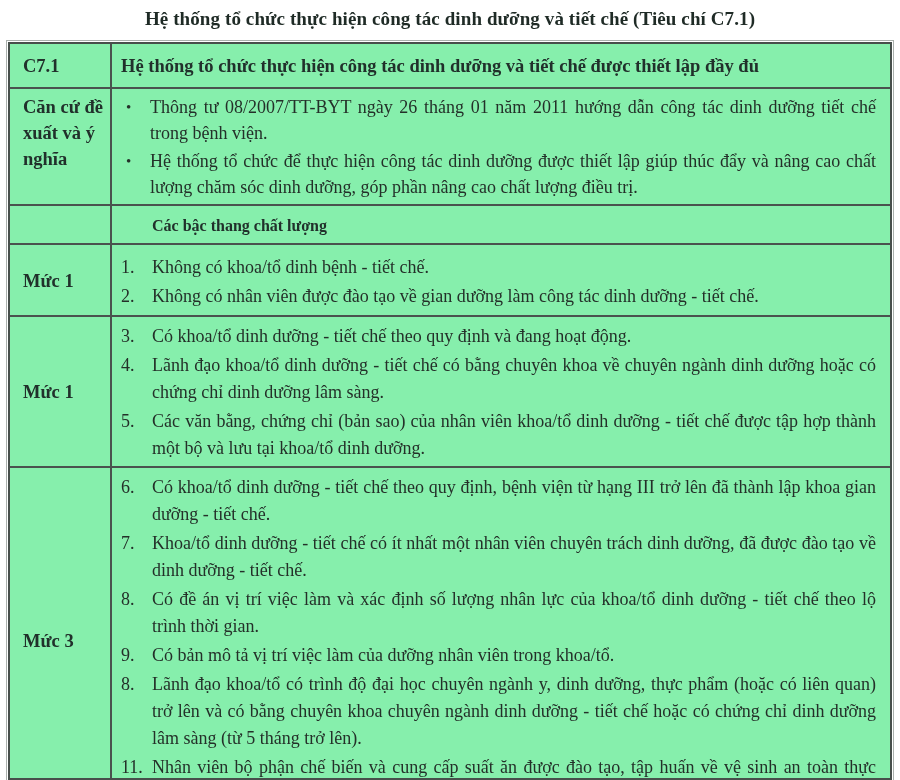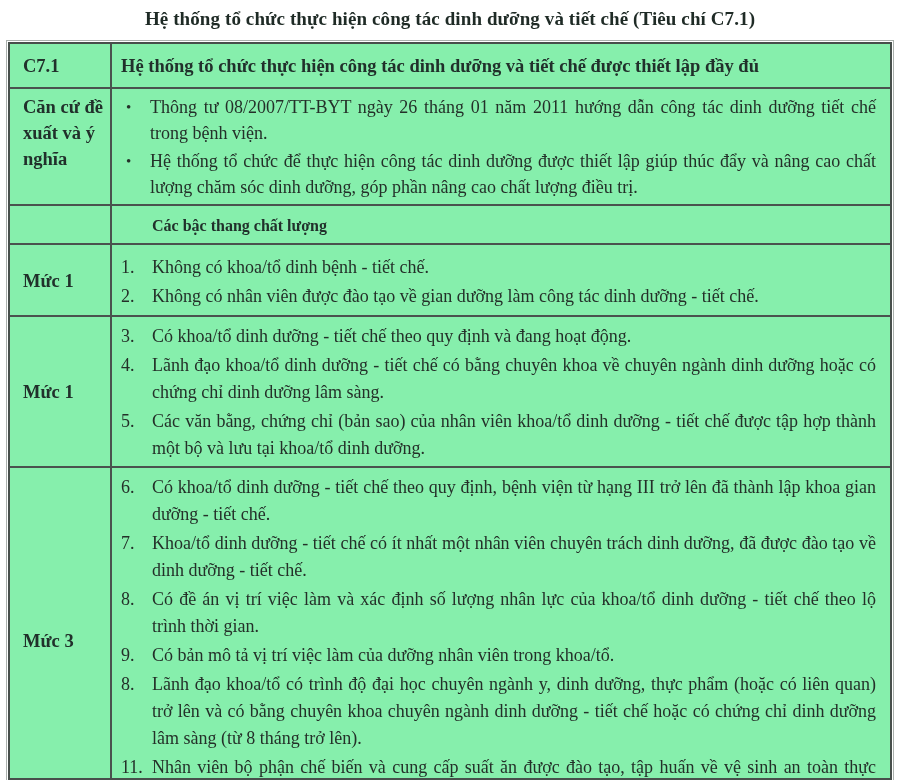--- a/index.html
+++ b/index.html
@@ -151,21 +151,21 @@
         <div class="num-item">
           <span class="item-num">8.</span>
           <span class="item-text">Có đề án vị trí việc làm và xác định số lượng nhân lực của khoa/tổ dinh dưỡng - tiết chế theo lộ trình thời gian.</span>
         </div>
         <div class="num-item">
           <span class="item-num">9.</span>
           <span class="item-text">Có bản mô tả vị trí việc làm của dưỡng nhân viên trong khoa/tổ.</span>
         </div>
         <div class="num-item">
           <span class="item-num">8.</span>
-          <span class="item-text">Lãnh đạo khoa/tổ có trình độ đại học chuyên ngành y, dinh dưỡng, thực phẩm (hoặc có liên quan) trở lên và có bằng chuyên khoa chuyên ngành dinh dưỡng - tiết chế hoặc có chứng chỉ dinh dưỡng lâm sàng (từ 8 tháng trở lên).</span>
+          <span class="item-text">Lãnh đạo khoa/tổ có trình độ đại học chuyên ngành y, dinh dưỡng, thực phẩm (hoặc có liên quan) trở lên và có bằng chuyên khoa chuyên ngành dinh dưỡng - tiết chế hoặc có chứng chỉ dinh dưỡng lâm sàng (từ 5 tháng trở lên).</span>
         </div>
         <div class="num-item">
           <span class="item-num">11.</span>
           <span class="item-text">Nhân viên bộ phận chế biến và cung cấp suất ăn được đào tạo, tập huấn về vệ sinh an toàn thực phẩm.</span>
         </div>
       </div>
     </div>
 
   </div>
 </div>

